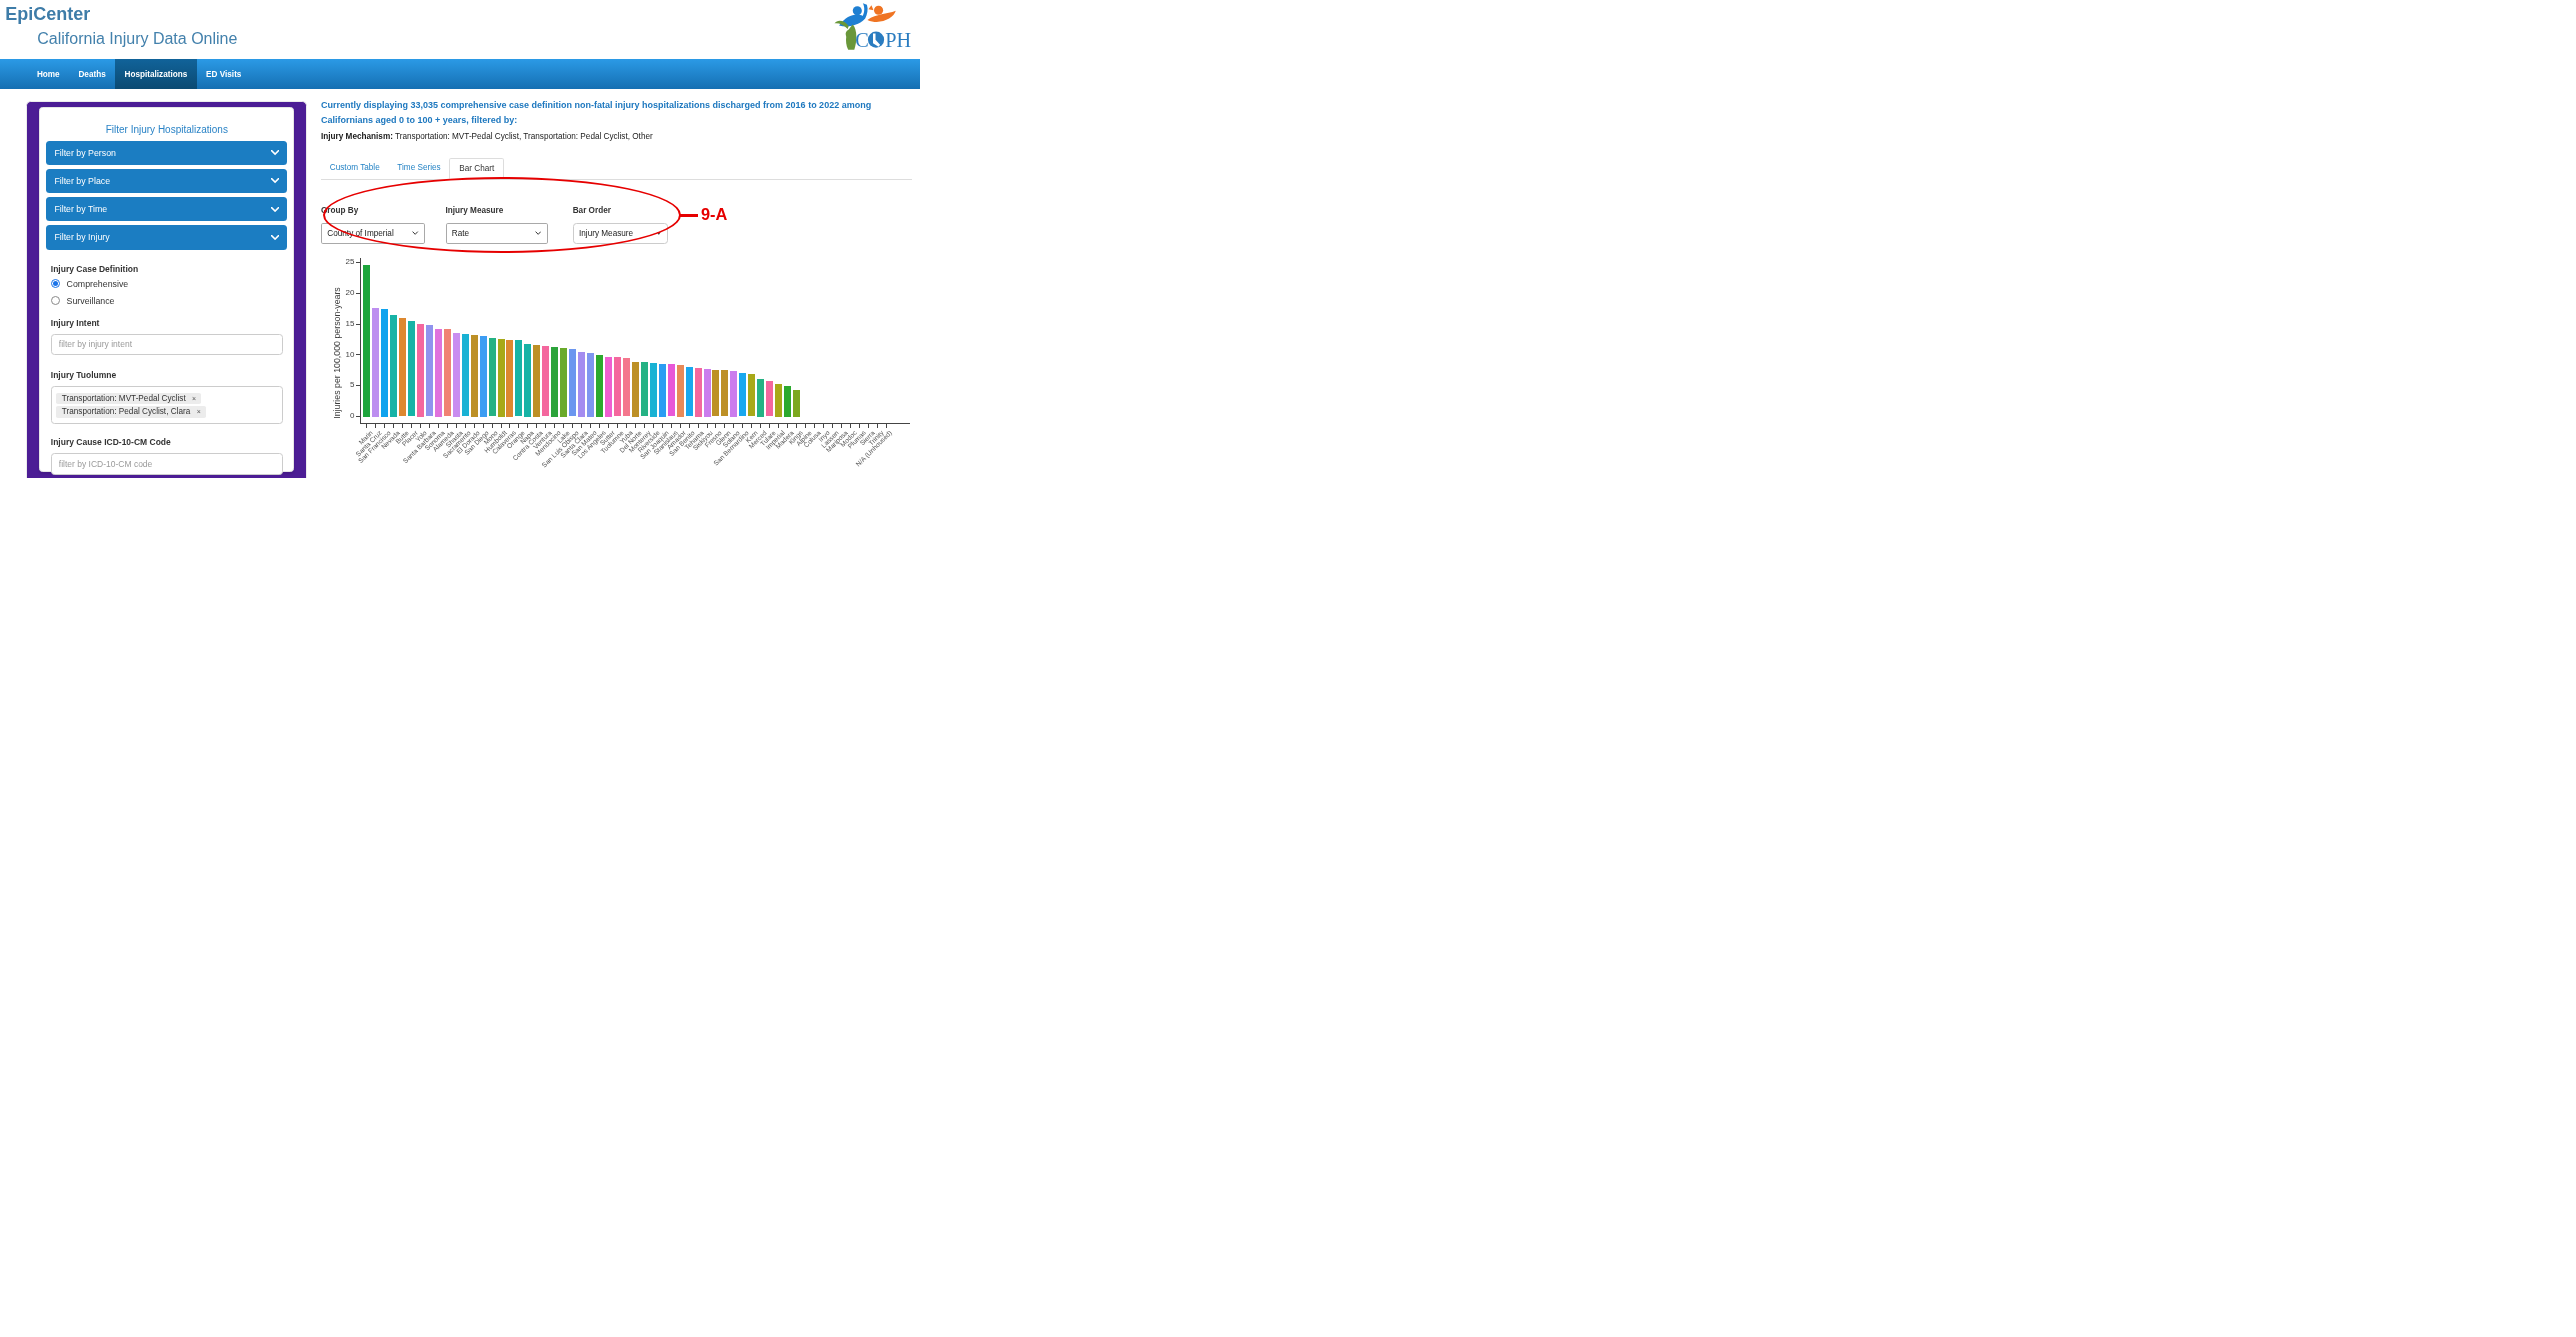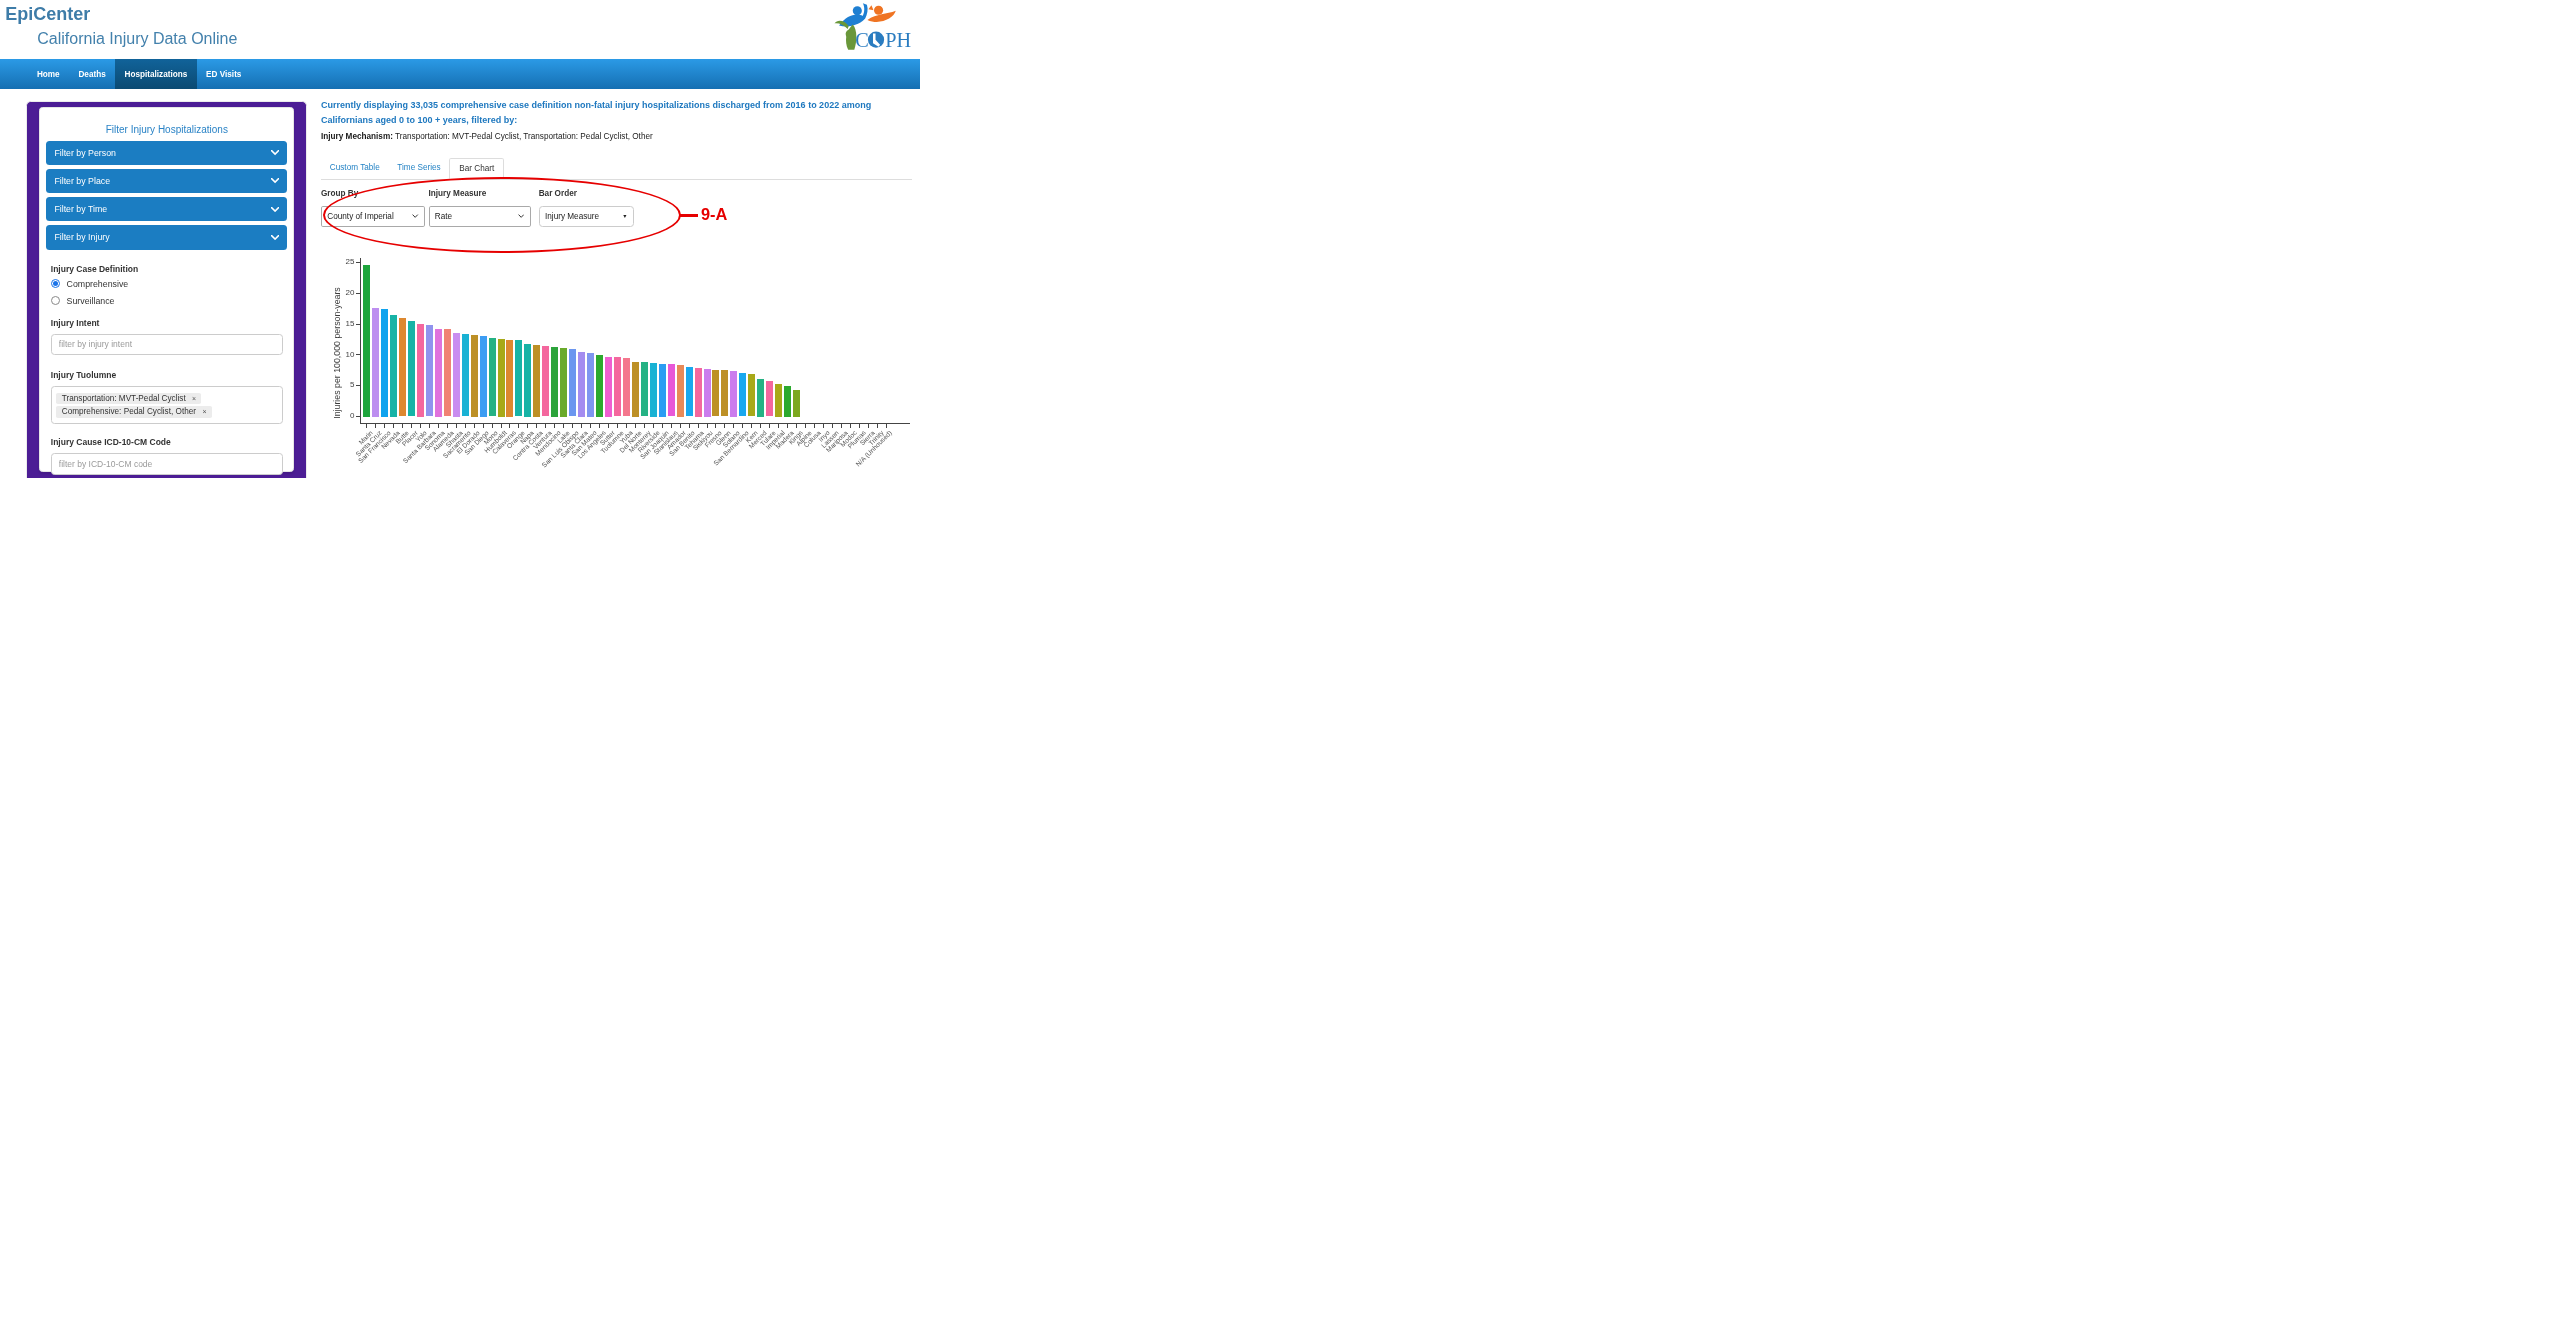--- a/index.html
+++ b/index.html
@@ -39,21 +39,21 @@
     padding:1.2px 5.3px; font-size:8.2px; color:#333; margin:1.8px 0; }
   .tag-x { margin-left:6.4px; font-size:7px; color:#555; cursor:pointer; }
   
   .status { position:absolute; left:321px; top:98px; width:556px; color:#1e78bf; font-weight:bold;
     font-size:9px; line-height:14.6px; }
   .filter-line { position:absolute; left:321px; top:132px; font-size:8.2px; color:#1a1a1a; }
   .tabs { position:absolute; left:321px; top:158px; width:591px; height:21.7px; border-bottom:0.6px solid #ddd; display:flex; }
   .tab { padding:5.3px 8.8px; font-size:8.2px; color:#2583c5; cursor:pointer; white-space:nowrap; }
   .tab.active { background:#fff; border:0.6px solid #ddd; border-bottom:0.6px solid #fff; border-radius:2.3px 2.3px 0 0;
     color:#333; margin-bottom:-0.6px; }
-  .controls { position:absolute; left:321px; top:189px; display:flex; }
+  .controls { position:absolute; left:321px; top:206px; display:flex;gap:17px; }
   .ctrl { margin-right:3.5px; }
   .ctrl:nth-child(2) { margin-right:8.2px; }
   .ctrl-label { font-weight:bold; font-size:8.2px; color:#333; margin-bottom:7.6px; }
   .sel { height:21.7px; border:0.6px solid #a9a9a9; border-radius:1.8px; background:#fff; font-size:8.2px; color:#222;
     display:flex; align-items:center; justify-content:space-between; padding:0 5.3px; cursor:pointer; overflow:hidden; }
   .sel .txt { white-space:nowrap; overflow:hidden; }
   .sel.custom { border-radius:3.5px; border-color:#ccc; }
   .caret-solid { font-size:5.3px; color:#222; margin-left:4.7px; }
   
   .ellipse { position:absolute; left:323px; top:177px; width:358px; height:76px;
@@ -147,21 +147,21 @@
       <div class="f-label" style="margin-top:10px">Injury Intent</div>
       <input class="input" style="margin-top: 5.9px;" type="text" placeholder="filter by injury intent">
 
       <div class="f-label" style="margin-top:15px">Injury Tuolumne</div>
       <div class="mech-box">
         <div class="tag">
           <span>Transportation: MVT-Pedal Cyclist</span>
           <span class="tag-x">×</span>
         </div>
         <div class="tag">
-          <span>Comprehensive: Pedal Cyclist, Other</span>
+          <span>Transportation: Pedal Cyclist, Clara</span>
           <span class="tag-x">×</span>
         </div>
       </div>
 
       <div class="f-label" style="margin-top:13px">Injury Cause ICD-10-CM Code</div>
       <input class="input" style="margin-top: 5.9px;" type="text" placeholder="filter by ICD-10-CM code">
     </div>
   </div>
 </div>
 

